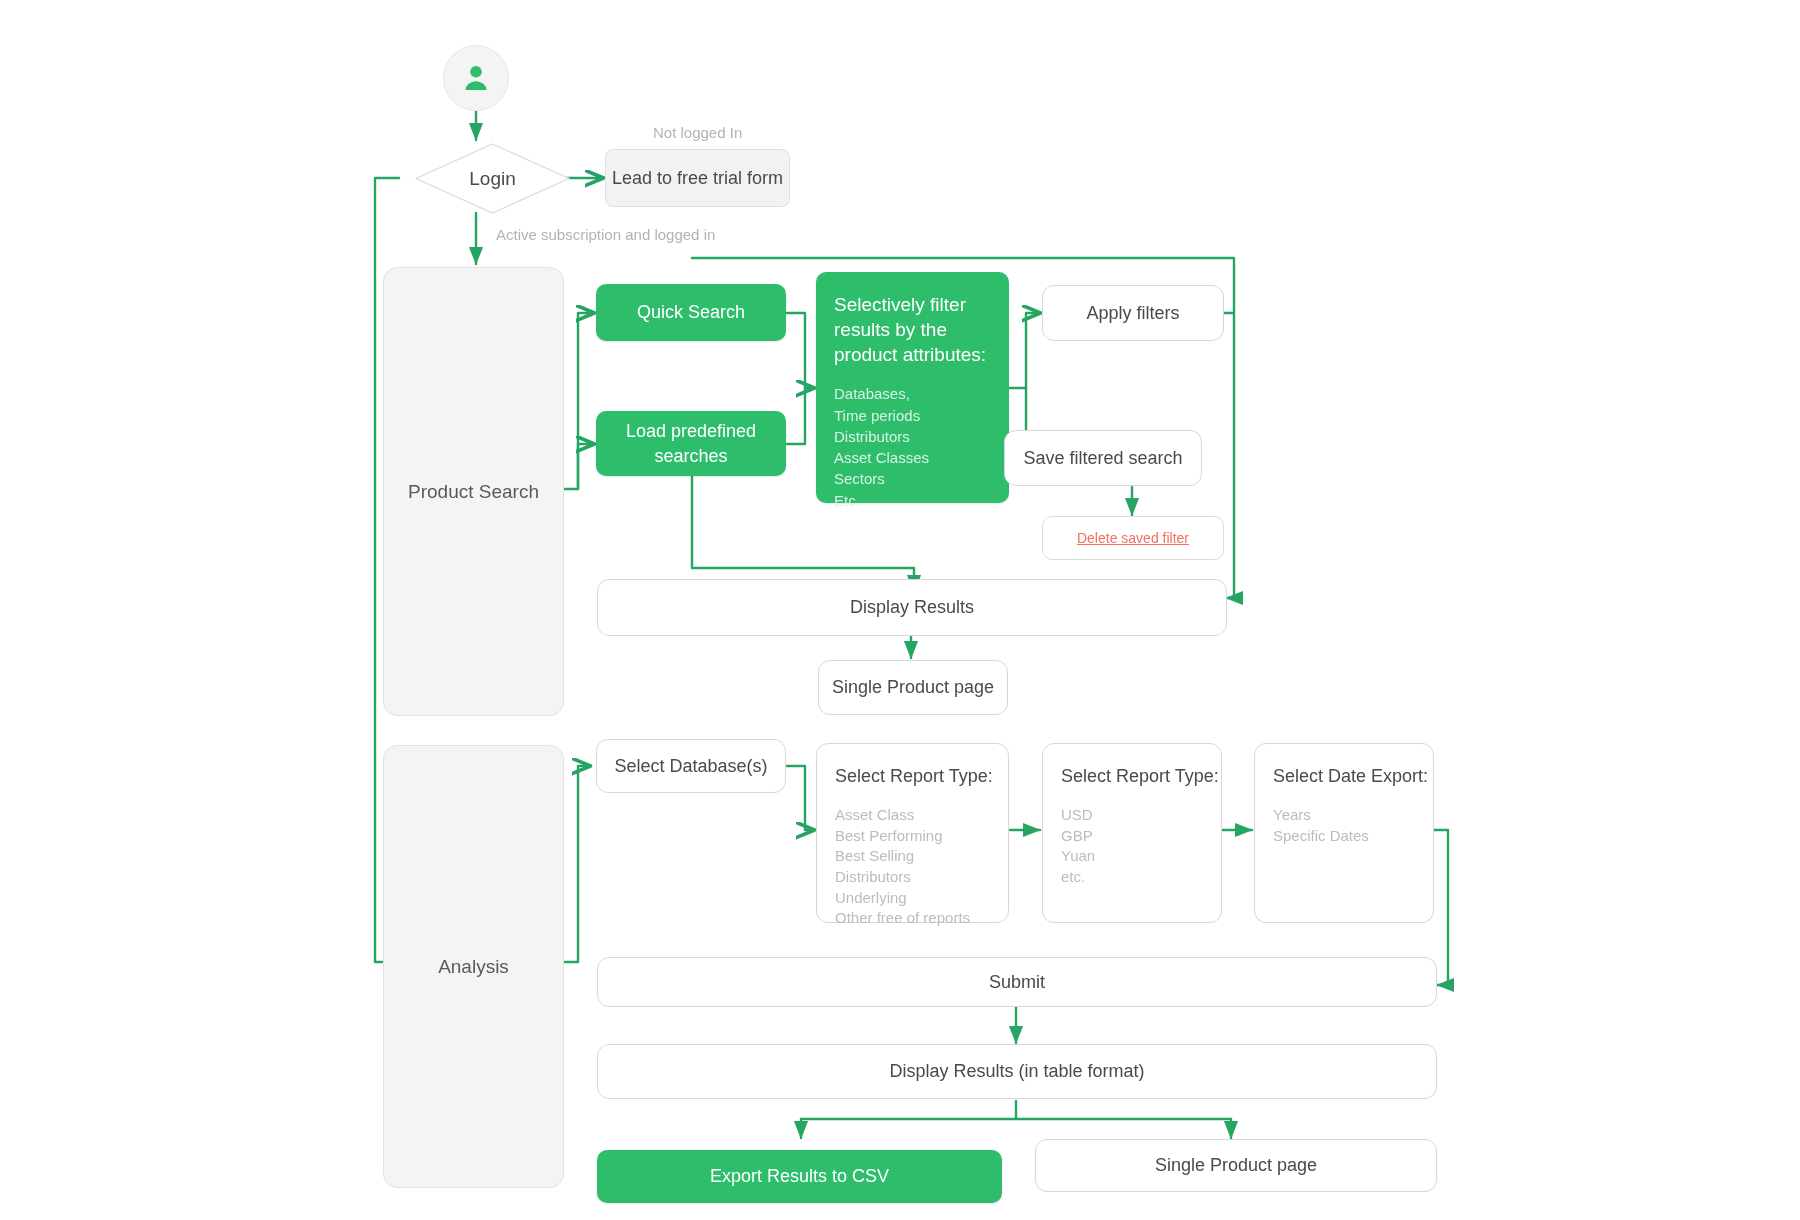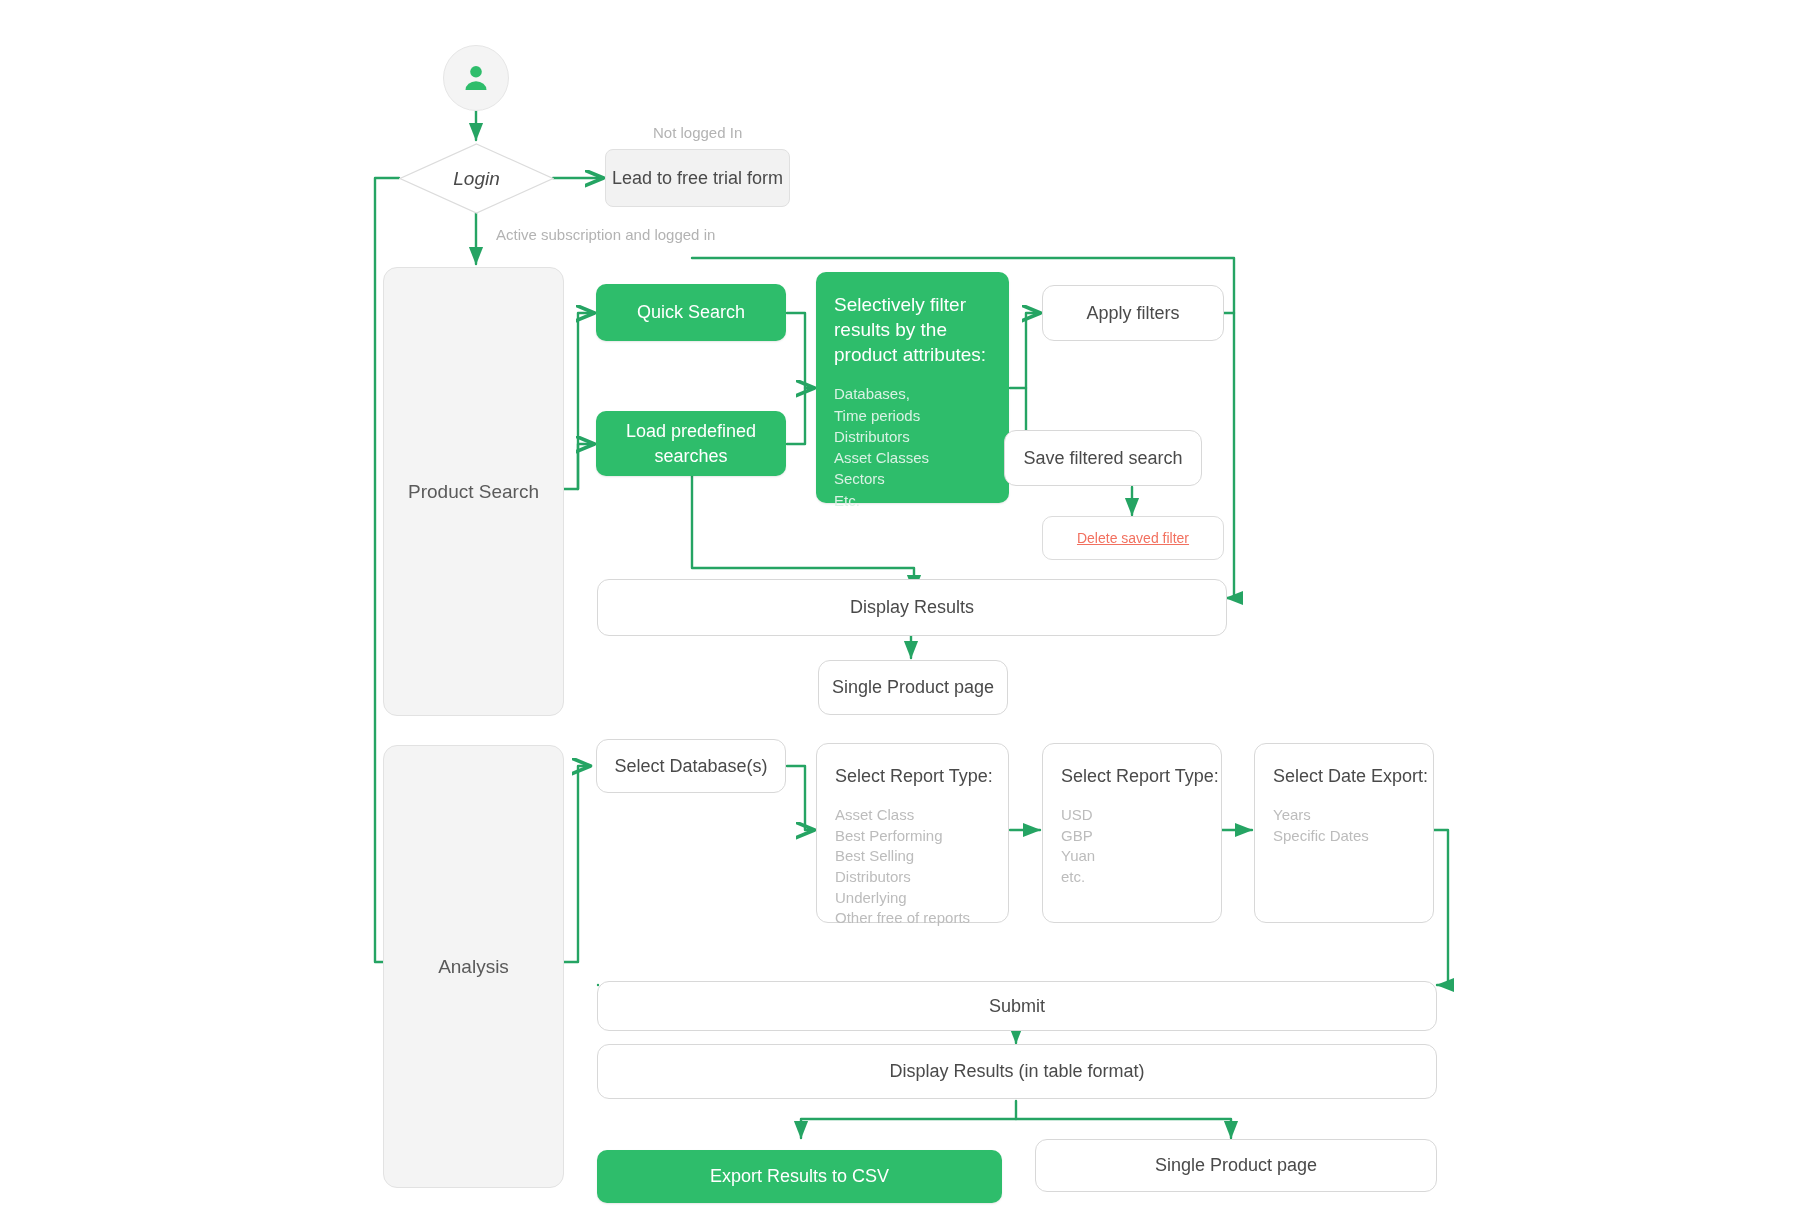--- a/index.html
+++ b/index.html
@@ -181,21 +181,21 @@
     </g>
   </svg>
 
   <div class="node avatar" style="left:443px; top:45px; width:66px; height:66px;">
     <svg width="34" height="34" viewBox="0 0 24 24">
       <circle cx="12" cy="7.6" r="4.1" fill="#2ebd6b"></circle>
       <path d="M4.6 20.5 a7.4 6.2 0 0 1 14.8 0 z" fill="#2ebd6b"></path>
     </svg>
   </div>
 
-  <div class="node decision" style="left:399px; top:143px; width:155px; height:71px;font-style:italic;">
+  <div class="node decision" style="left:415px; top:143px; width:155px; height:71px;">
     <svg class="diamond-shape" viewBox="0 0 155 71" preserveAspectRatio="none">
       <polygon points="77.5,1 154,35.5 77.5,70 1,35.5" fill="#ffffff" stroke="#dcdcdc" stroke-width="1.2"></polygon>
     </svg>
     <span>Login</span>
   </div>
 
   <div class="edge-label" style="left:653px; top:124px;">Not logged In</div>
   <div class="edge-label" style="left:496px; top:226px;">Active subscription and logged in</div>
 
   <div class="node grey" style="left:605px; top:149px; width:185px; height:58px;">
@@ -277,21 +277,21 @@
   </div>
 
   <div class="node plain listbox" style="left:1254px; top:743px; width:180px; height:180px;">
     <div class="lb-head">Select Date Export:</div>
     <div class="lb-items">
       <div>Years</div>
       <div>Specific Dates</div>
     </div>
   </div>
 
-  <div class="node plain" style="left:597px; top:957px; width:840px; height:50px;margin-top:24px;">
+  <div class="node plain" style="left:597px; top:957px; width:840px; height:50px;">
     <span>Submit</span>
   </div>
 
   <div class="node plain" style="left:597px; top:1044px; width:840px; height:55px;">
     <span>Display Results (in table format)</span>
   </div>
 
   <div class="node green" style="left:597px; top:1150px; width:405px; height:53px;">
     <span>Export Results to CSV</span>
   </div>

